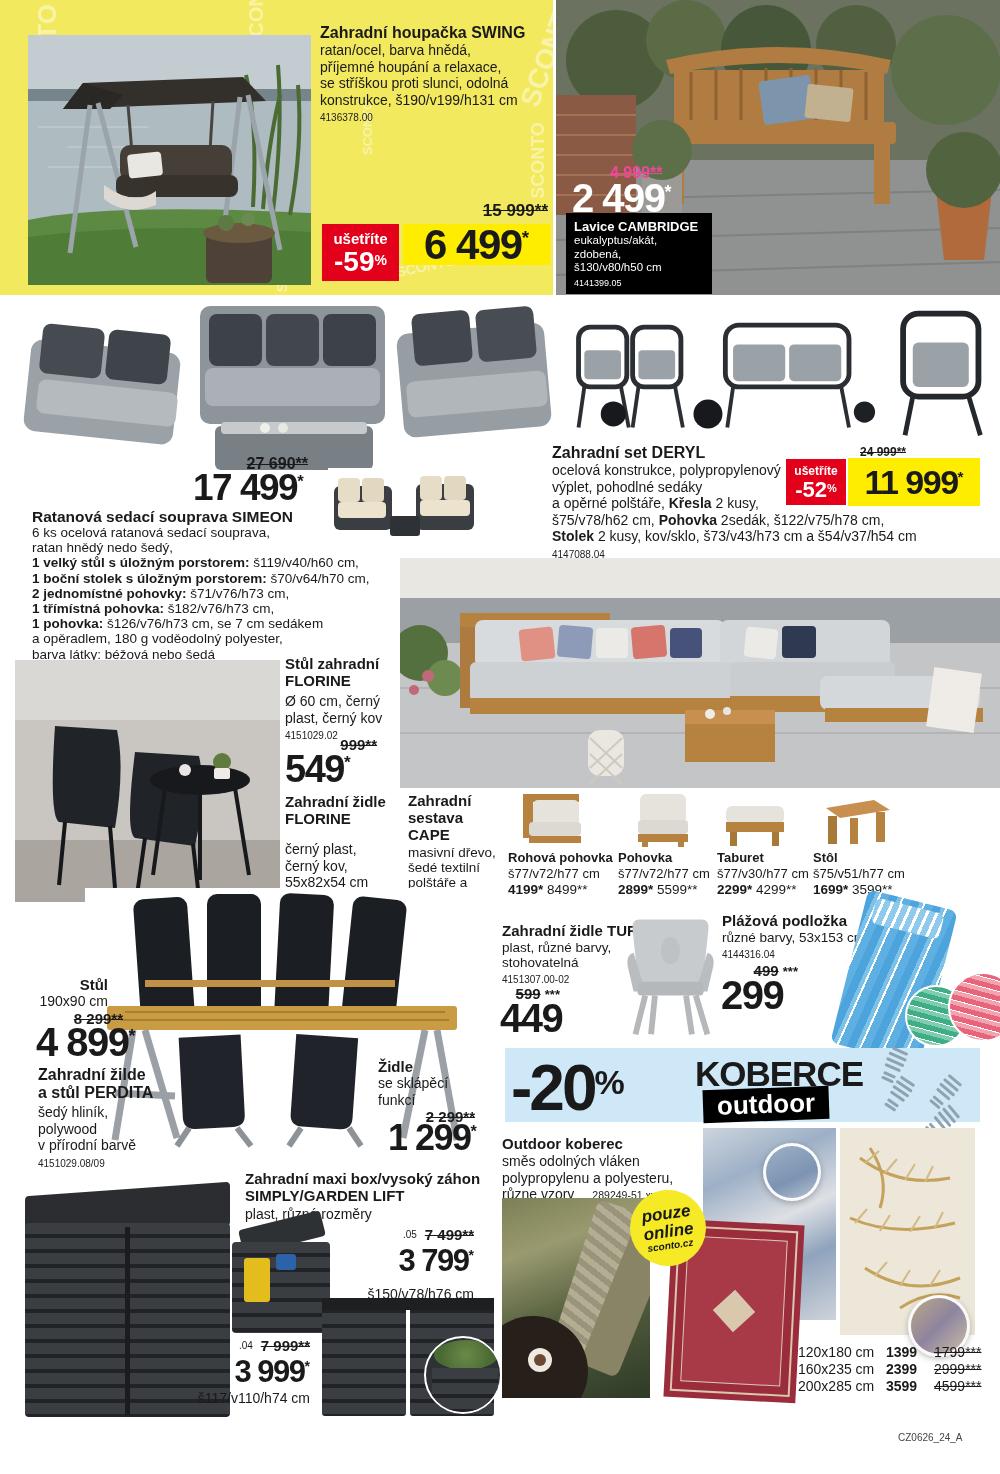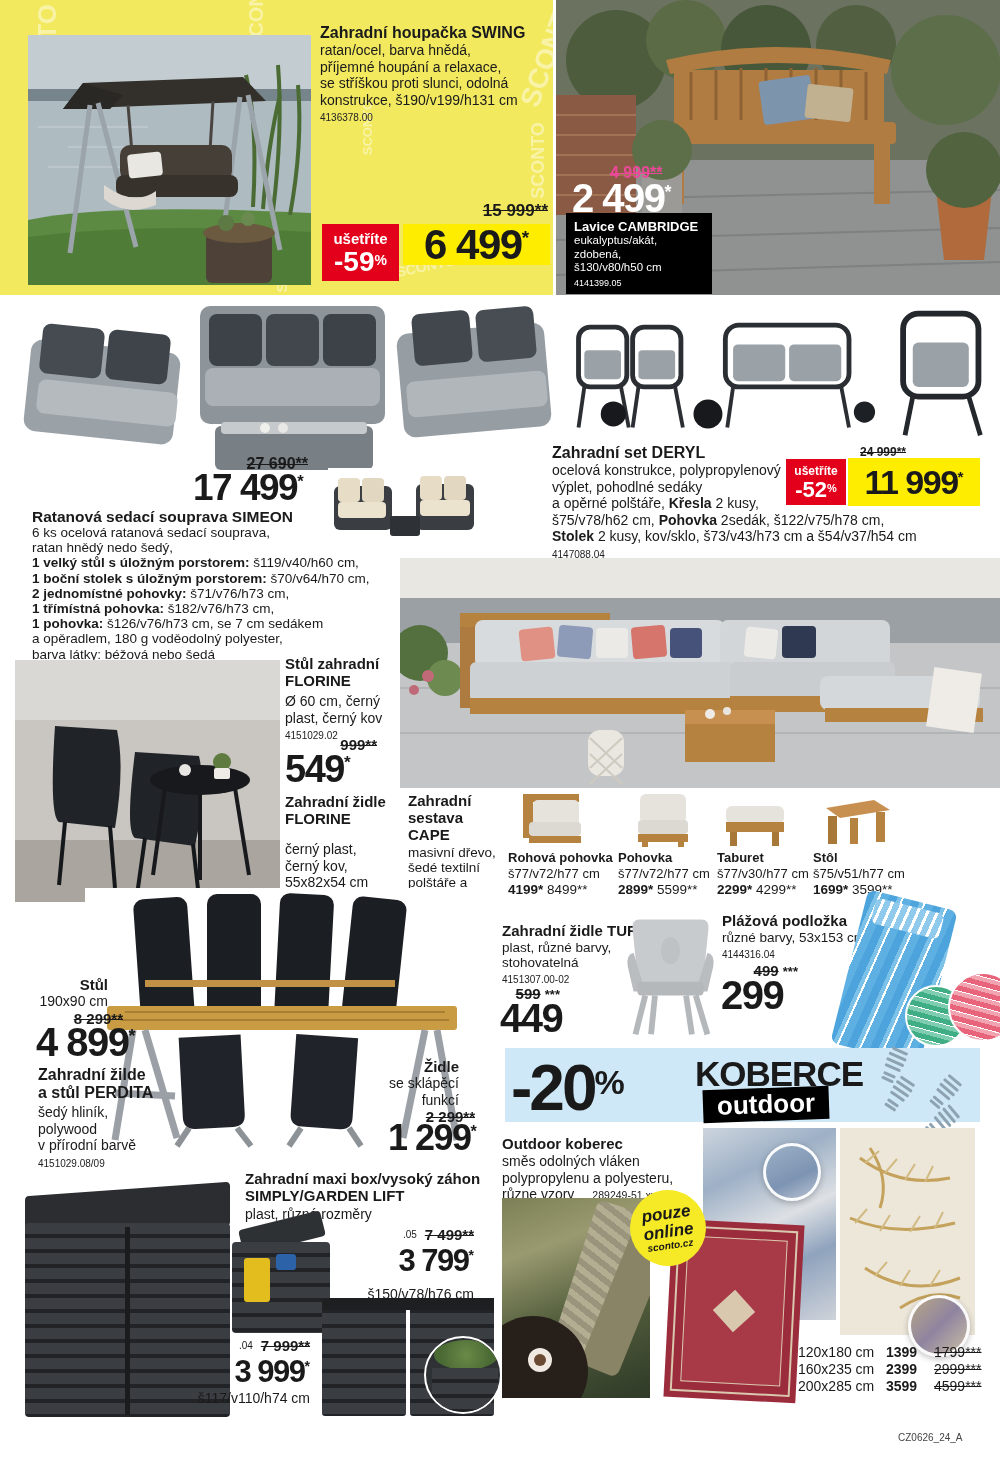--- a/index.html
+++ b/index.html
@@ -461,21 +461,21 @@
   <div class="abs old" style="left:20px;top:1010px;width:103px;text-align:right;font-size:15px">8 299**</div>
   <div class="abs bp" style="left:36px;top:1022px;font-size:40px"><span>4 899</span><span class="sup">*</span></div>
   <div class="abs" style="left:38px;top:1066px;width:130px">
     <div class="title16">Zahradní žilde</div>
     <div class="title16">a stůl PERDITA</div>
     <div class="t14" style="margin-top:2px">šedý hliník,</div>
     <div class="t14">polywood</div>
     <div class="t14">v přírodní barvě</div>
     <div class="code">4151029.08/09</div>
   </div>
-  <div class="abs" style="left:364px;top:1058px;width:95px;text-align:right">
+  <div class="abs" style="left:378px;top:1058px;width:95px;">
     <div class="title15">Židle</div>
     <div class="t14">se sklápěcí</div>
     <div class="t14">funkcí</div>
   </div>
   <div class="abs old" style="left:375px;top:1108px;width:100px;text-align:right;font-size:15px">2 299**</div>
   <div class="abs bp" style="left:388px;top:1120px;font-size:36px"><span>1 299</span><span class="sup">*</span></div>
 
   <div class="abs" style="left:502px;top:922px;width:180px">
     <div class="title15">Zahradní židle TURINO</div>
     <div class="t13" style="margin-top:1px">plast, různé barvy,</div>

